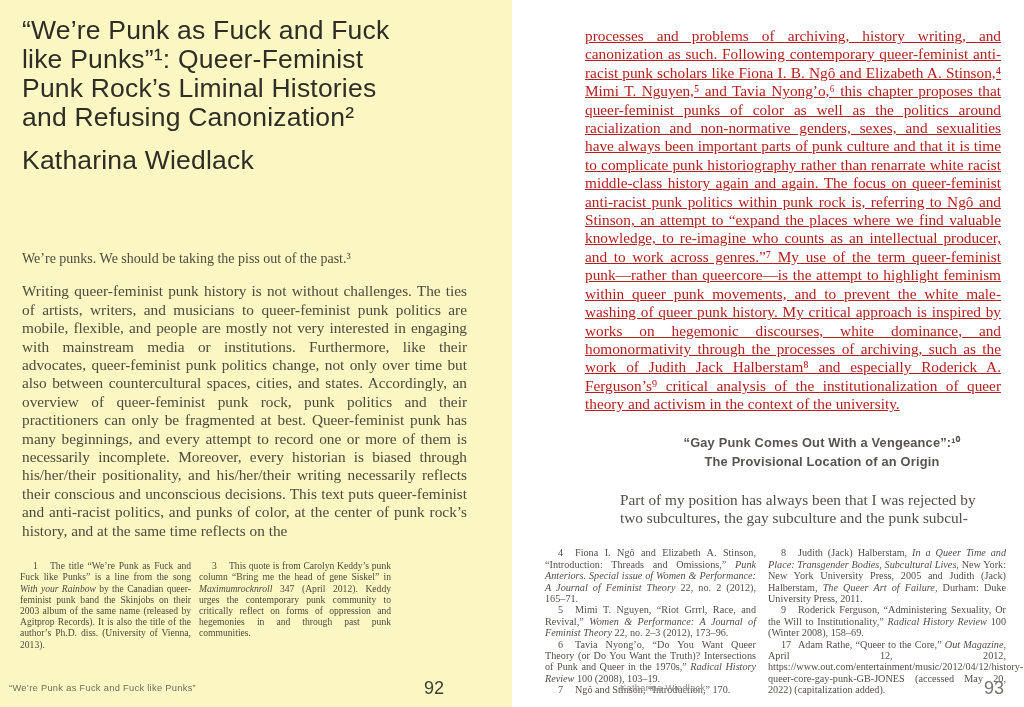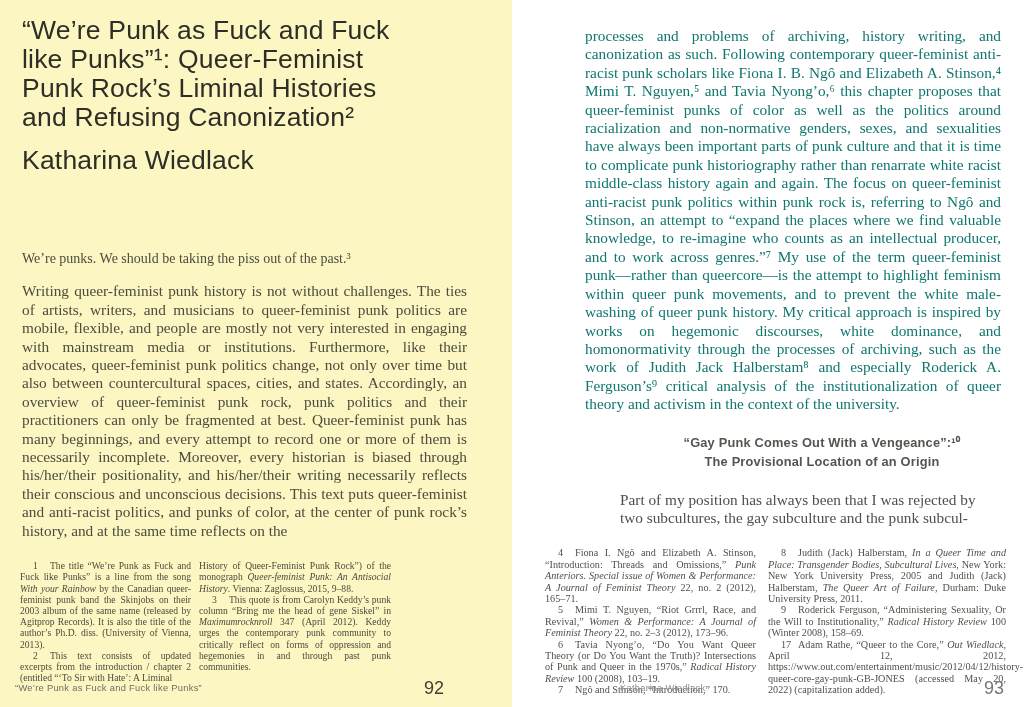--- a/index.html
+++ b/index.html
@@ -50,27 +50,27 @@
   .runner {
     position: absolute; top: 5px;
     font-family: "Liberation Sans", sans-serif;
     font-size: 9.3px; letter-spacing: 0.3px;
   }
   .pnum {
     position: absolute; top: 0;
     font-family: "Liberation Sans", sans-serif;
     font-size: 18px;
   }
-  .left  .runner { left: 15px;  color: #6f6e60; }
+  .left  .runner { left: 9px;  color: #6f6e60; }
   .left  .pnum   { left: 424px; color: #3f3e35; }
   .right .runner { left: 108px; color: #8e8e89; }
   .right .pnum   { left: 472px; color: #767672; }
 
   
-  .right-body { margin: 27px 12px 0 73px; width: 416px; color: #0f766e; }
+  .right-body { margin: 27px 12px 0 73px; width: 416px; color: #b91c1c; text-decoration: underline; }
   .secheading {
     margin: 19px 0 0 108px;
     font-family: "Liberation Sans", sans-serif;
     font-size: 12.8px; line-height: 19px; color: #55544e;
     letter-spacing: 0.2px; white-space: pre-line; text-align: center;
   }
   .blockquote {
     margin: 20px 0 0 108px; width: 360px;
     font-size: 15.3px; line-height: 18.4px; color: #514f49;
   }
@@ -85,24 +85,22 @@
 like Punks”¹: Queer-Feminist
 Punk Rock’s Liminal Histories
 and Refusing Canonization²</h1>
     <div class="author">Katharina Wiedlack</div>
     <p class="epigraph">We’re punks. We should be taking the piss out of the past.³</p>
     <p class="bodytext left-body">Writing queer-feminist punk history is not without challenges. The ties of artists, writers, and musicians to queer-feminist punk politics are mobile, flexible, and people are mostly not very interested in engaging with mainstream media or institutions. Furthermore, like their advocates, queer-feminist punk politics change, not only over time but also between countercultural spaces, cities, and states. Accordingly, an overview of queer-feminist punk rock, punk politics and their practitioners can only be fragmented at best. Queer-feminist punk has many beginnings, and every attempt to record one or more of them is necessarily incomplete. Moreover, every historian is biased through his/her/their positionality, and his/her/their writing necessarily reflects their conscious and unconscious decisions. This text puts queer-feminist and anti-racist politics, and punks of color, at the center of punk rock’s history, and at the same time reflects on the</p>
 
     <div class="footnotes fn-left">
       <div class="fncol c1">
         <p class="fn"><span class="fnnum">1</span><span class="fntext">The title “We’re Punk as Fuck and Fuck like Punks” is a line from the song <i>With your Rainbow</i> by the Canadian queer-feminist punk band the Skinjobs on their 2003 album of the same name (released by Agitprop Records). It is also the title of the author’s Ph.D. diss. (University of Vienna, 2013).</span></p>
-        <p class="fn"><span class="fnnum">2</span><span class="fntext">This text consists of updated excerpts from the introduction / chapter 2 (entitled “‘To Sir with Hate’: A Liminal</span></p>
       </div>
       <div class="fncol c2">
-        <p class="fn"><span class="fntext">History of Queer-Feminist Punk Rock”) of the monograph <i>Queer-feminist Punk: An Antisocial History</i>. Vienna: Zaglossus, 2015, 9–88.</span></p>
         <p class="fn"><span class="fnnum">3</span><span class="fntext">This quote is from Carolyn Keddy’s punk column “Bring me the head of gene Siskel” in <i>Maximumrocknroll</i> 347 (April 2012). Keddy urges the contemporary punk community to critically reflect on forms of oppression and hegemonies in and through past punk communities.</span></p>
       </div>
     </div>
 
     <div class="pagefoot">
       <span class="runner">“We’re Punk as Fuck and Fuck like Punks”</span>
       <span class="pnum">92</span>
     </div>
   </section>
 
@@ -115,21 +113,21 @@
     <div class="footnotes fn-right">
       <div class="fncol c1">
         <p class="fn"><span class="fnnum">4</span><span class="fntext">Fiona I. Ngô and Elizabeth A. Stinson, “Introduction: Threads and Omissions,” <i>Punk Anteriors. Special issue of Women &amp; Performance: A Journal of Feminist Theory</i> 22, no. 2 (2012), 165–71.</span></p>
         <p class="fn"><span class="fnnum">5</span><span class="fntext">Mimi T. Nguyen, “Riot Grrrl, Race, and Revival,” <i>Women &amp; Performance: A Journal of Feminist Theory</i> 22, no. 2–3 (2012), 173–96.</span></p>
         <p class="fn"><span class="fnnum">6</span><span class="fntext">Tavia Nyong’o, “Do You Want Queer Theory (or Do You Want the Truth)? Intersections of Punk and Queer in the 1970s,” <i>Radical History Review</i> 100 (2008), 103–19.</span></p>
         <p class="fn"><span class="fnnum">7</span><span class="fntext">Ngô and Stinson, “Introduction,” 170.</span></p>
       </div>
       <div class="fncol c2">
         <p class="fn"><span class="fnnum">8</span><span class="fntext">Judith (Jack) Halberstam, <i>In a Queer Time and Place: Transgender Bodies, Subcultural Lives</i>, New York: New York University Press, 2005 and Judith (Jack) Halberstam, <i>The Queer Art of Failure</i>, Durham: Duke University Press, 2011.</span></p>
         <p class="fn"><span class="fnnum">9</span><span class="fntext">Roderick Ferguson, “Administering Sexuality, Or the Will to Institutionality,” <i>Radical History Review</i> 100 (Winter 2008), 158–69.</span></p>
-        <p class="fn"><span class="fnnum">17</span><span class="fntext">Adam Rathe, “Queer to the Core,” <i>Out Wiedlack</i>, April 12, 2012, https://www.out.com/entertainment/music/2012/04/12/history-queer-core-gay-punk-GB-JONES (accessed May 20, 2022) (capitalization added).</span></p>
+        <p class="fn"><span class="fnnum">17</span><span class="fntext">Adam Rathe, “Queer to the Core,” <i>Out Magazine</i>, April 12, 2012, https://www.out.com/entertainment/music/2012/04/12/history-queer-core-gay-punk-GB-JONES (accessed May 20, 2022) (capitalization added).</span></p>
       </div>
     </div>
 
     <div class="pagefoot">
       <span class="runner">Katharina Wiedlack</span>
       <span class="pnum">93</span>
     </div>
   </section>
 
 </div>

